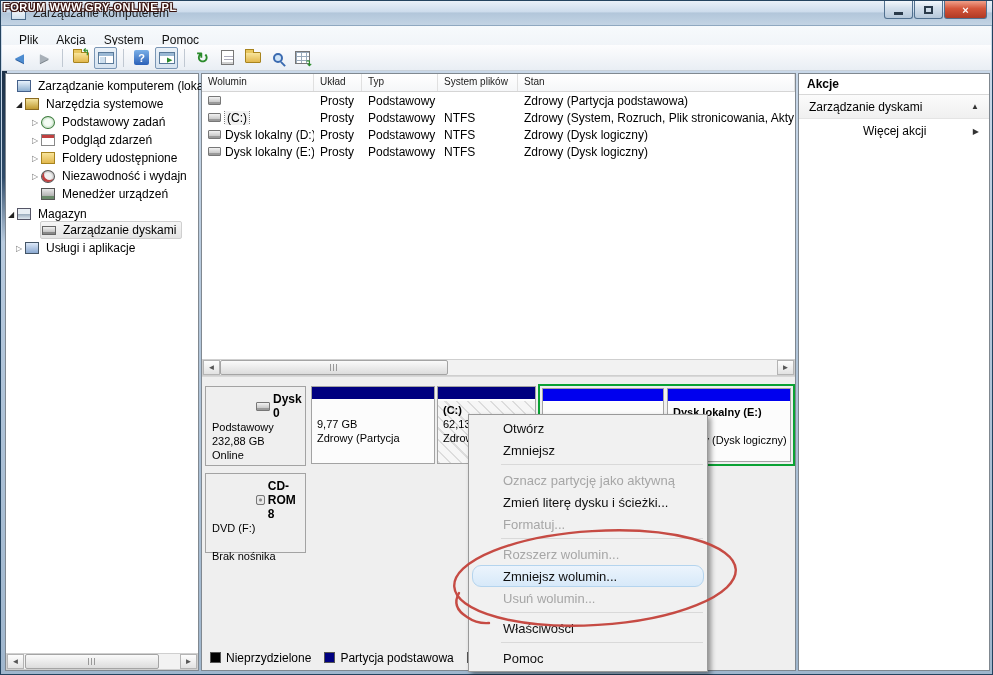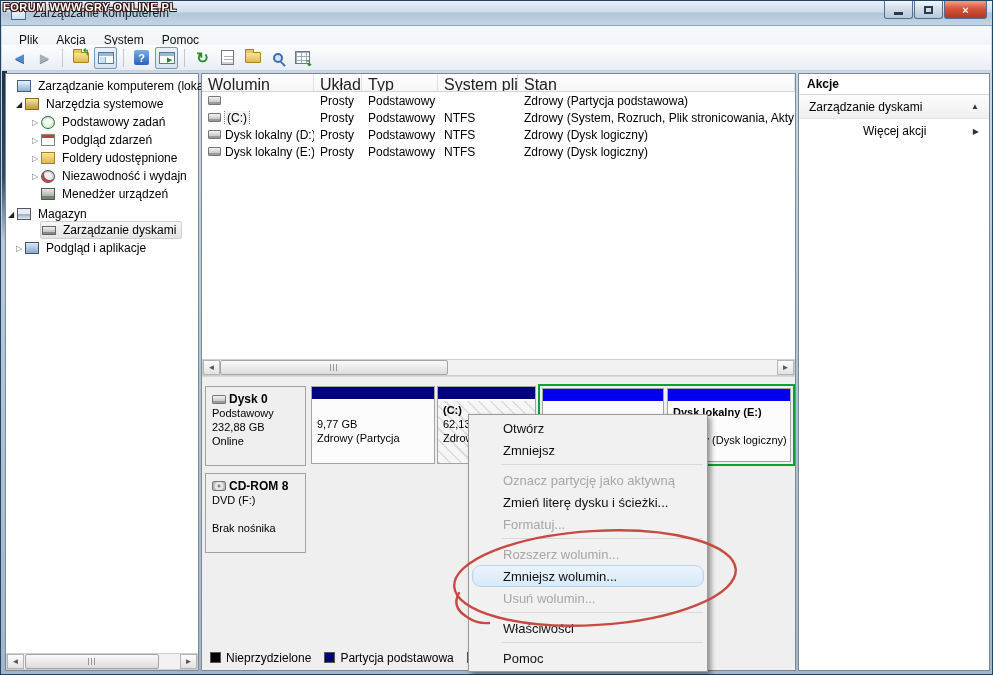--- a/index.html
+++ b/index.html
@@ -82,40 +82,40 @@
   .ti-storage { background:linear-gradient(#e8eef4 45%,#9ab 50%,#dfe8f0); border-color:#556; }
   .ti-disk { background:linear-gradient(#f0f0f0,#b0b0b0); border-color:#666; height:9px; box-shadow:inset 0 -2px 0 #888; }
   .ti-services { background:linear-gradient(#dce8f8,#8aa8d0); border-color:#456; }
   .tlabel { font-size:12px; padding:1px 3px; }
   .tree-item.selected .sel-wrap { background:linear-gradient(#f6f6f6,#e4e4e4); border:1px solid #cfcfcf; border-radius:2px; display:flex; align-items:center; padding-right:2px; }
   .sel-wrap { display:flex; align-items:center; }
 
   
   .vol-header { position:absolute; left:0; right:0; top:0; height:18px; display:flex;
     background:linear-gradient(#ffffff,#f5f6f8); border-bottom:1px solid #d5d5d5; }
-  .vh-cell { border-right:1px solid #e0e0e0; padding:2px 6px; font-size:16px; color:#222; overflow:hidden; white-space:nowrap; }
+  .vh-cell { border-right:1px solid #e0e0e0; padding:2px 6px; font-size:10px; color:#222; overflow:hidden; white-space:nowrap; }
   .vol-row { position:absolute; left:0; right:0; height:17px; display:flex; align-items:center; }
   .vr-cell { padding:0 6px; font-size:12px; overflow:hidden; white-space:nowrap; display:flex; align-items:center; gap:4px; }
   .c0{width:112px;} .c1{width:48px;} .c2{width:76px;} .c3{width:80px;} .c4{flex:1;}
   .vicon { flex:0 0 13px; height:9px; border:1px solid #777; border-radius:1px;
     background:linear-gradient(#f2f2f2,#b8b8b8); box-shadow:inset 0 -2px 0 #9a9a9a; }
   .focus-dotted { outline:1px dotted #808080; background:#f2f2f2; padding:0 2px; }
 
   
   .hscroll { position:absolute; height:17px; background:#f2f2f2; border:1px solid #cfcfcf; display:flex; }
   .sb-btn { width:17px; background:linear-gradient(#fdfdfd,#e2e2e2); border:1px solid #b4b4b4; display:flex; align-items:center; justify-content:center; font-size:8px; color:#555; }
   .sb-track { flex:1; position:relative; }
   .sb-thumb { position:absolute; top:0px; bottom:0px; background:linear-gradient(#fafafa,#dcdcdc); border:1px solid #a4a4a4; border-radius:2px; display:flex; align-items:center; justify-content:center; }
   .grip { width:9px; height:7px; background:repeating-linear-gradient(90deg,#999 0 1px,transparent 1px 3px); }
 
   
   .disk-area { position:absolute; left:0; right:0; top:302px; bottom:0; background:#efefef; border-top:1px solid #d8d8d8; }
   .disk-row { position:absolute; left:3px; }
   .dlabel { position:absolute; left:0; top:0; width:101px; height:100%; background:#efefef; border:1px solid #a3a3a3; padding:5px 4px 0 6px; font-size:11px; line-height:14px; }
-  .dlabel .dname { font-weight:bold; font-size:12px; display:flex; align-items:center; gap:3px; }
+  .dlabel .dname { font-weight:bold; font-size:12px; display:flex; align-items:center; gap:3px;margin-left:44px; }
   .cdicon { display:inline-block; width:14px; height:10px; border:1px solid #777; border-radius:2px;
     background:radial-gradient(circle at 50% 50%, #888 1px, #e8e8e8 2px 4px, #b8b8b8 5px); }
   .part { position:absolute; top:0; height:78px; border:1px solid #a3a3a3; background:#fcfcfc; overflow:hidden; }
   .pstrip { height:13px; border-bottom:1px solid #fff; }
   .pbody { padding:3px 5px; font-size:11px; line-height:14px; white-space:nowrap; }
   .pname { font-weight:bold; }
   .part.hatched .pbody-wrap { position:absolute; left:0; right:0; top:14px; bottom:0;
     background:repeating-linear-gradient(45deg,#dcdcdc 0 1.5px,#f6f6f6 1.5px 8px); }
   .ext-box { position:absolute; top:-2px; height:82px; border:2px solid #0aa234; background:#efefef; }
   .ext-box .part { top:2px; height:74px; }
@@ -252,21 +252,21 @@
     </div>
     <div class="tree-item selected" style="top:147px; padding-left:34px">
       <span class="sel-wrap">
         <span class="ticon ti-disk"></span>
         <span class="tlabel">Zarządzanie dyskami</span>
       </span>
     </div>
     <div class="tree-item" style="top:165px; padding-left:8px">
       <span class="expander exp-closed"></span>
       <span class="ticon ti-services"></span>
-      <span class="tlabel">Podgląd i aplikacje</span>
+      <span class="tlabel">Usługi i aplikacje</span>
     </div>
 
     <div class="hscroll" style="left:0; right:0; bottom:0;">
       <span class="sb-btn">◄</span>
       <span class="sb-track">
         <span class="sb-thumb" style="left:1px; width:134px;">
             <span class="grip"></span>
           </span>
       </span>
       <span class="sb-btn">►</span>

